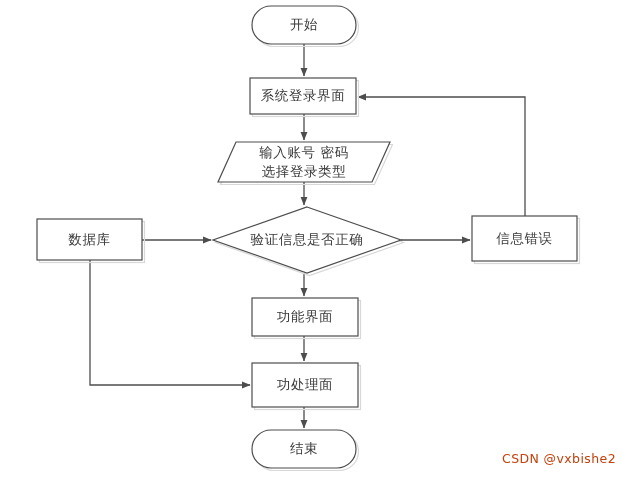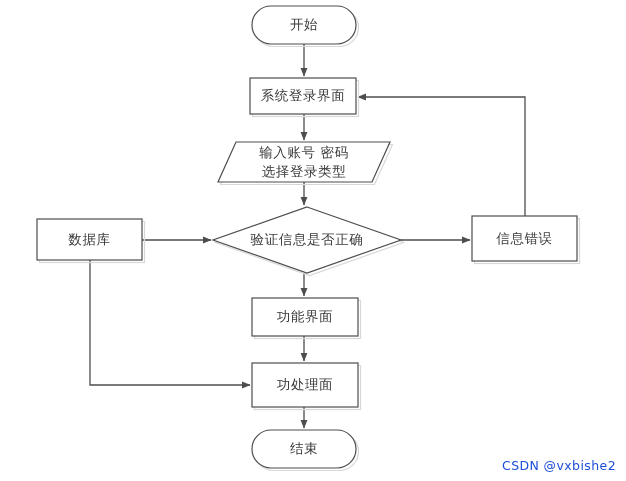--- a/index.html
+++ b/index.html
@@ -40,22 +40,22 @@
   .edge-line {
     fill: none;
     stroke: #4d4d4d;
     stroke-width: 1.3;
     stroke-linecap: butt;
     stroke-linejoin: miter;
   }
   .watermark-text {
     position: absolute;
     right: 10px;
-    bottom: 8px;
-    color: #1d4ed8;
+    bottom: 15px;
+    color: #c2410c;
     font-size: 12.5px;
     font-family: "DejaVu Sans", "Liberation Sans", sans-serif;
     letter-spacing: 0.4px;
     user-select: none;
     white-space: nowrap;
   }
 </style>
 </head>
 <body>
 

